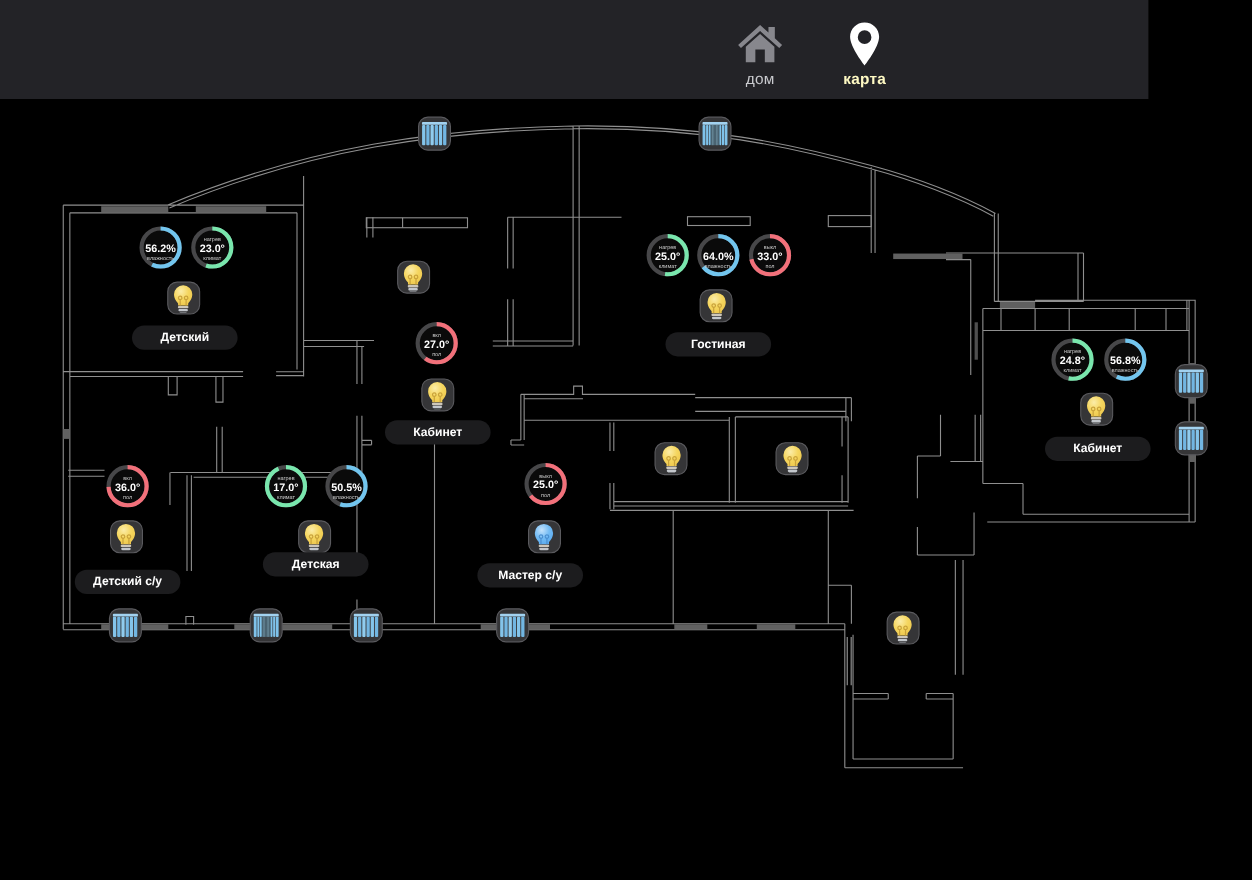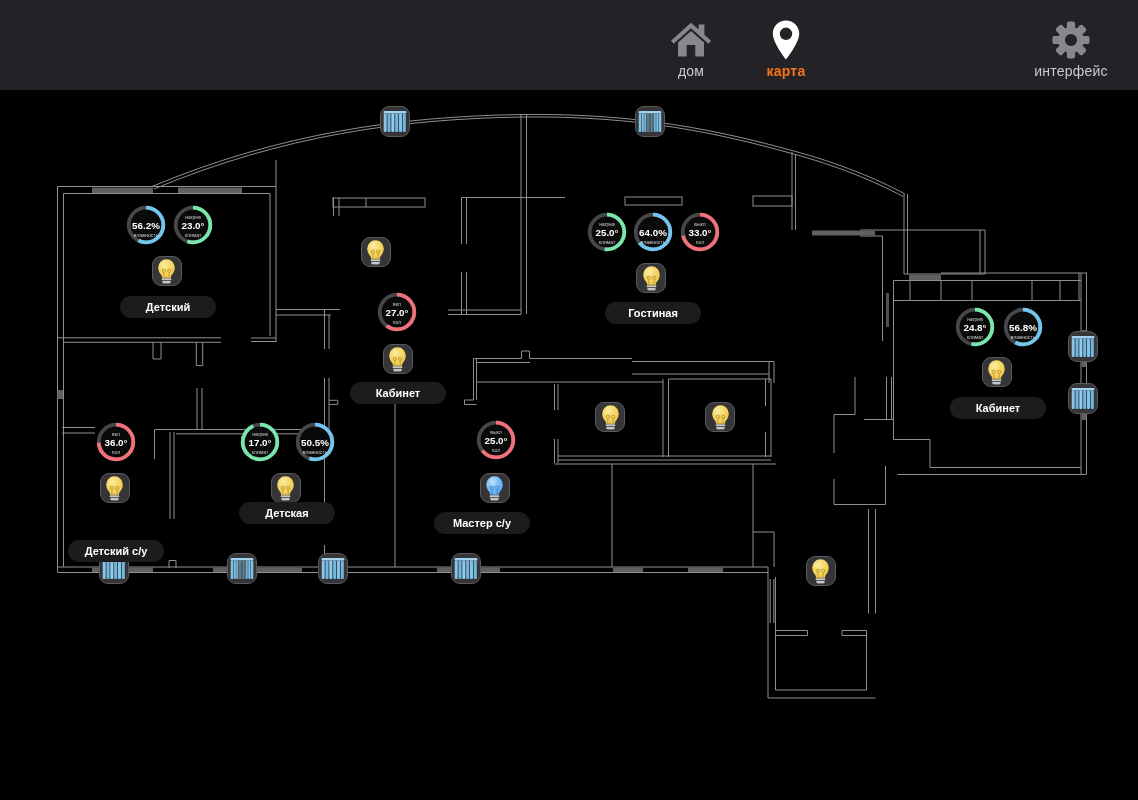--- a/index.html
+++ b/index.html
@@ -1,20 +1,20 @@
 <!DOCTYPE html>
 <html><head><meta charset="utf-8"><style>
 *{margin:0;padding:0;box-sizing:border-box}
 html,body{width:1138px;height:800px;background:#000;overflow:hidden;font-family:"Liberation Sans",sans-serif}
 .stage{position:relative;width:1138px;height:800px;background:#000}
-.nav{position:absolute;left:0;top:0;width:1138px;height:90px;background:#232327}
+.nav{position:absolute;left:0;top:0;width:1044px;height:90px;background:#232327}
 .ni{position:absolute;top:20px;width:120px;text-align:center;color:#c9cace;font-size:14px}
 .ni svg{display:block;margin:0 auto}
 .ni span{display:block;margin-top:3px;letter-spacing:0.2px}
-.ni.sel{color:#f97316}
+.ni.sel{color:#fef9c3}
 .ni.sel span{font-weight:bold}
 .plan{position:absolute;left:0;top:0}
 .tile{position:absolute;background:#353537;border:1.5px solid #5a5a5e;border-radius:9px;display:flex;align-items:center;justify-content:center}
 .gauge{position:absolute}
 .gv{fill:#fff;font-size:9.8px;font-weight:bold;text-anchor:middle;font-family:"Liberation Sans",sans-serif}
 .gl{fill:#c9c9c9;font-size:5px;text-anchor:middle;font-family:"Liberation Sans",sans-serif}
 .rl{position:absolute;width:96px;height:22px;background:#1c1c1e;border-radius:11px;color:#fff;font-size:11px;font-weight:bold;text-align:center;line-height:22px;white-space:nowrap}
 </style></head><body>
 <div class="stage">
 <svg class="plan" width="1138" height="800" viewBox="0 0 1138 800">
@@ -407,49 +407,32 @@
 <path d="M-2.7,0.6 L-2.7,5.9 M2.7,0.6 L2.7,5.9" stroke="#4a8fd0" stroke-width="1.1" fill="none"></path>
 <rect x="-4.8" y="6.4" width="9.6" height="2.1" rx="0.9" fill="#cdc7bb"></rect>
 <rect x="-4.3" y="9.1" width="8.6" height="2.1" rx="0.9" fill="#c3c7cc"></rect>
 <path d="M-3.5,11.8 L3.5,11.8 L2.1,13.2 L-2.1,13.2 Z" fill="#adb2b8"></path>
 </svg>
     </div>
 <div class="rl" style="left:120px;top:295.5px">Детский</div>
     <div class="rl" style="left:605px;top:302px">Гостиная</div>
     <div class="rl" style="left:350px;top:381.5px">Кабинет</div>
     <div class="rl" style="left:950px;top:397px">Кабинет</div>
-    <div class="rl" style="left:68px;top:540px">Детский с/у</div>
+    <div class="rl" style="left:68px;top:518px">Детский с/у</div>
     <div class="rl" style="left:239px;top:502px">Детская</div>
     <div class="rl" style="left:434px;top:512px">Мастер с/у</div>
 <div class="nav">
       <div class="ni" style="left:631px">
         <svg width="44" height="40" viewBox="0 0 44 40">
           <g fill="#87878d">
 <path d="M2,20.8 L22,2.8 L29.6,9.6 V4.6 H35.4 V14.8 L42,20.8 L39.4,23.7 L22,8.2 L4.6,23.7 Z"></path>
 <path d="M9,22.5 L22,11 L35,22.5 V36.5 H26.3 V25 H17.7 V36.5 H9 Z"></path>
           </g>
         </svg>
         <span>дом</span>
       </div>
       <div class="ni sel" style="left:726px">
         <svg width="44" height="40" viewBox="0 0 44 40">
           <path fill="#ffffff" fill-rule="evenodd" d="M22,0.5 C14.6,0.5 8.8,6.3 8.8,13.5 C8.8,23.2 22,39.5 22,39.5 C22,39.5 35.2,23.2 35.2,13.5 C35.2,6.3 29.4,0.5 22,0.5 Z M22,7.6 A6.2,6.2 0 1 1 22,20 A6.2,6.2 0 1 1 22,7.6 Z"></path>
         </svg>
         <span>карта</span>
       </div>
-      <div class="ni" style="left:1011px">
-        <svg width="44" height="40" viewBox="0 0 44 40">
-          <g fill="#87878d" transform="translate(22,20)">
-            <rect x="-4.1" y="-18.6" width="8.2" height="9.4" rx="2" transform="rotate(0)"></rect>
-            <rect x="-4.1" y="-18.6" width="8.2" height="9.4" rx="2" transform="rotate(45)"></rect>
-            <rect x="-4.1" y="-18.6" width="8.2" height="9.4" rx="2" transform="rotate(90)"></rect>
-            <rect x="-4.1" y="-18.6" width="8.2" height="9.4" rx="2" transform="rotate(135)"></rect>
-            <rect x="-4.1" y="-18.6" width="8.2" height="9.4" rx="2" transform="rotate(180)"></rect>
-            <rect x="-4.1" y="-18.6" width="8.2" height="9.4" rx="2" transform="rotate(225)"></rect>
-            <rect x="-4.1" y="-18.6" width="8.2" height="9.4" rx="2" transform="rotate(270)"></rect>
-            <rect x="-4.1" y="-18.6" width="8.2" height="9.4" rx="2" transform="rotate(315)"></rect>
-            <circle r="12.9"></circle>
-            <circle r="6.1" fill="#232327"></circle>
-          </g>
-        </svg>
-        <span>интерфейс</span>
-      </div>
     </div>
 </div>
 </body></html>

